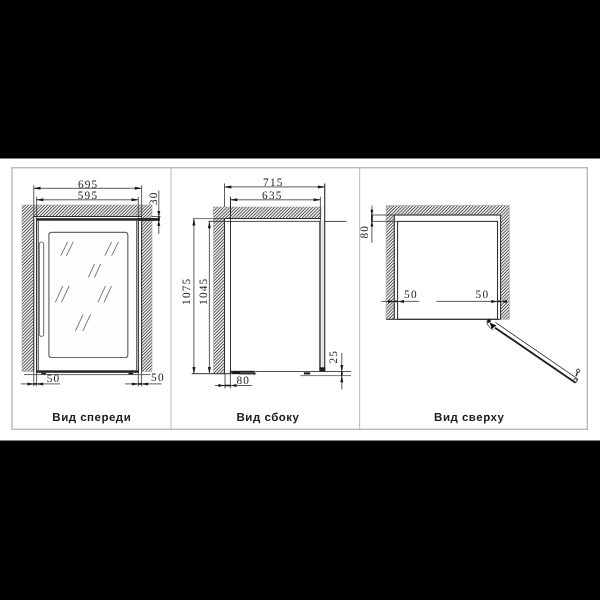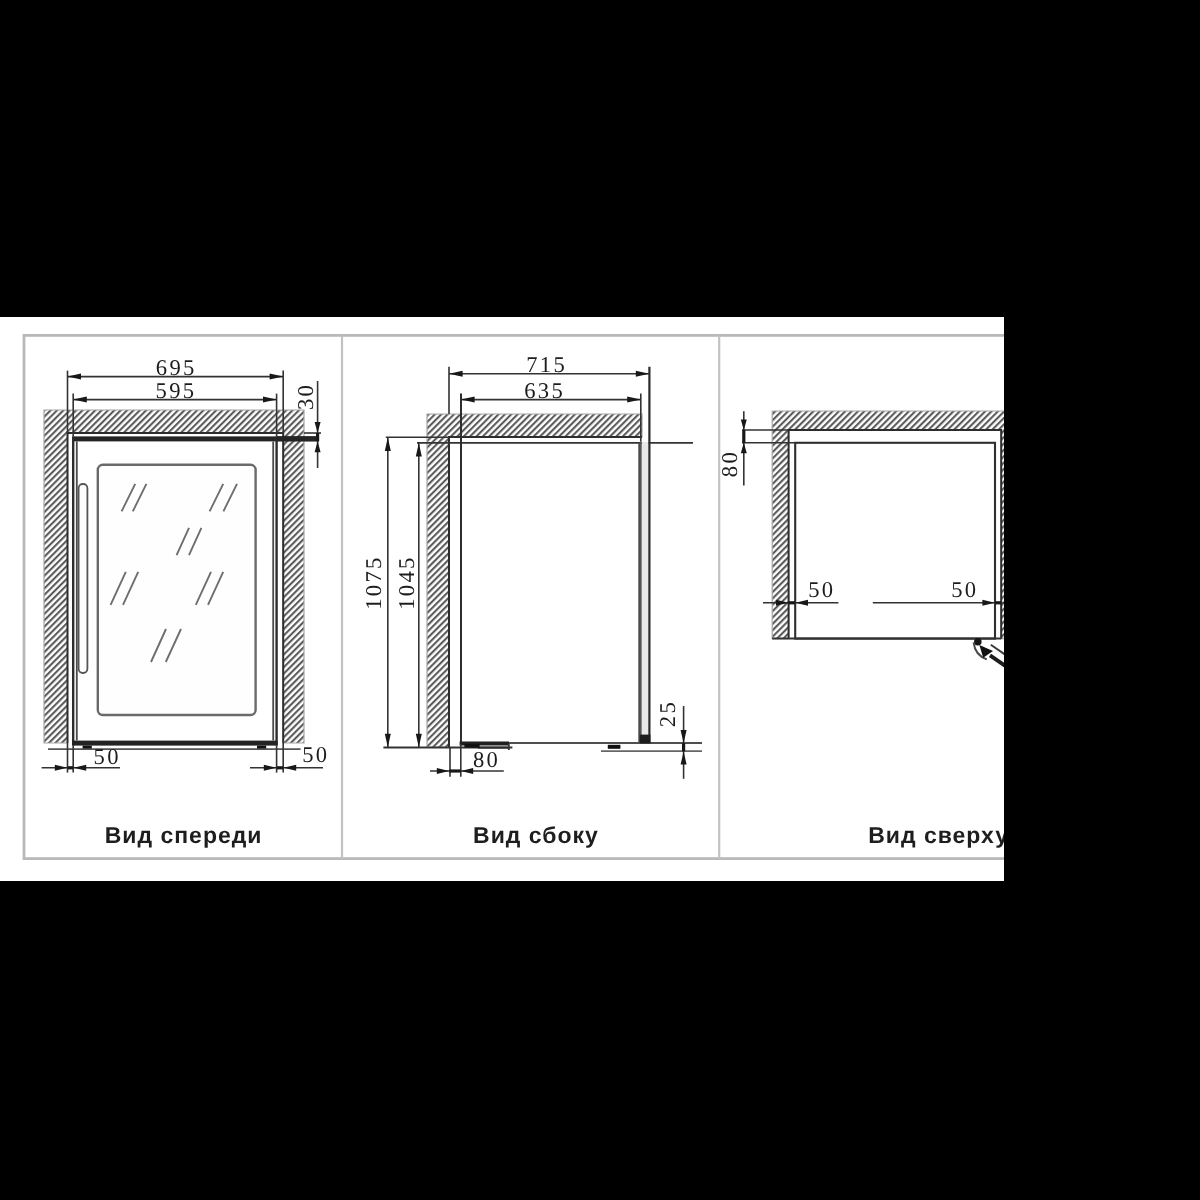--- a/index.html
+++ b/index.html
@@ -1,16 +1,16 @@
 <!DOCTYPE html>
 <html><head>
 <meta charset="utf-8">
 <style>
   html,body{margin:0;padding:0;background:#000;}
-  #page{position:relative;width:502px;height:600px;background:#f0abfc;overflow:hidden;will-change:transform;}
+  #page{position:relative;width:600px;height:600px;background:#f0abfc;overflow:hidden;will-change:transform;}
   svg{display:block;text-rendering:geometricPrecision;filter:blur(0.28px);}
   .dim{font-family:"Liberation Serif",serif;font-size:11.3px;fill:#1c1c1c;letter-spacing:1.15px;}
   .lbl{font-family:"Liberation Sans",sans-serif;font-size:11.5px;fill:#1e1e1e;letter-spacing:0.5px;font-weight:bold;}
 </style>
 </head>
 <body>
 <div id="page">
 <svg width="600" height="600" viewBox="0 0 600 600">
 <defs>
   <pattern id="hatch" width="2.25" height="2.25" patternUnits="userSpaceOnUse" patternTransform="rotate(45)">

